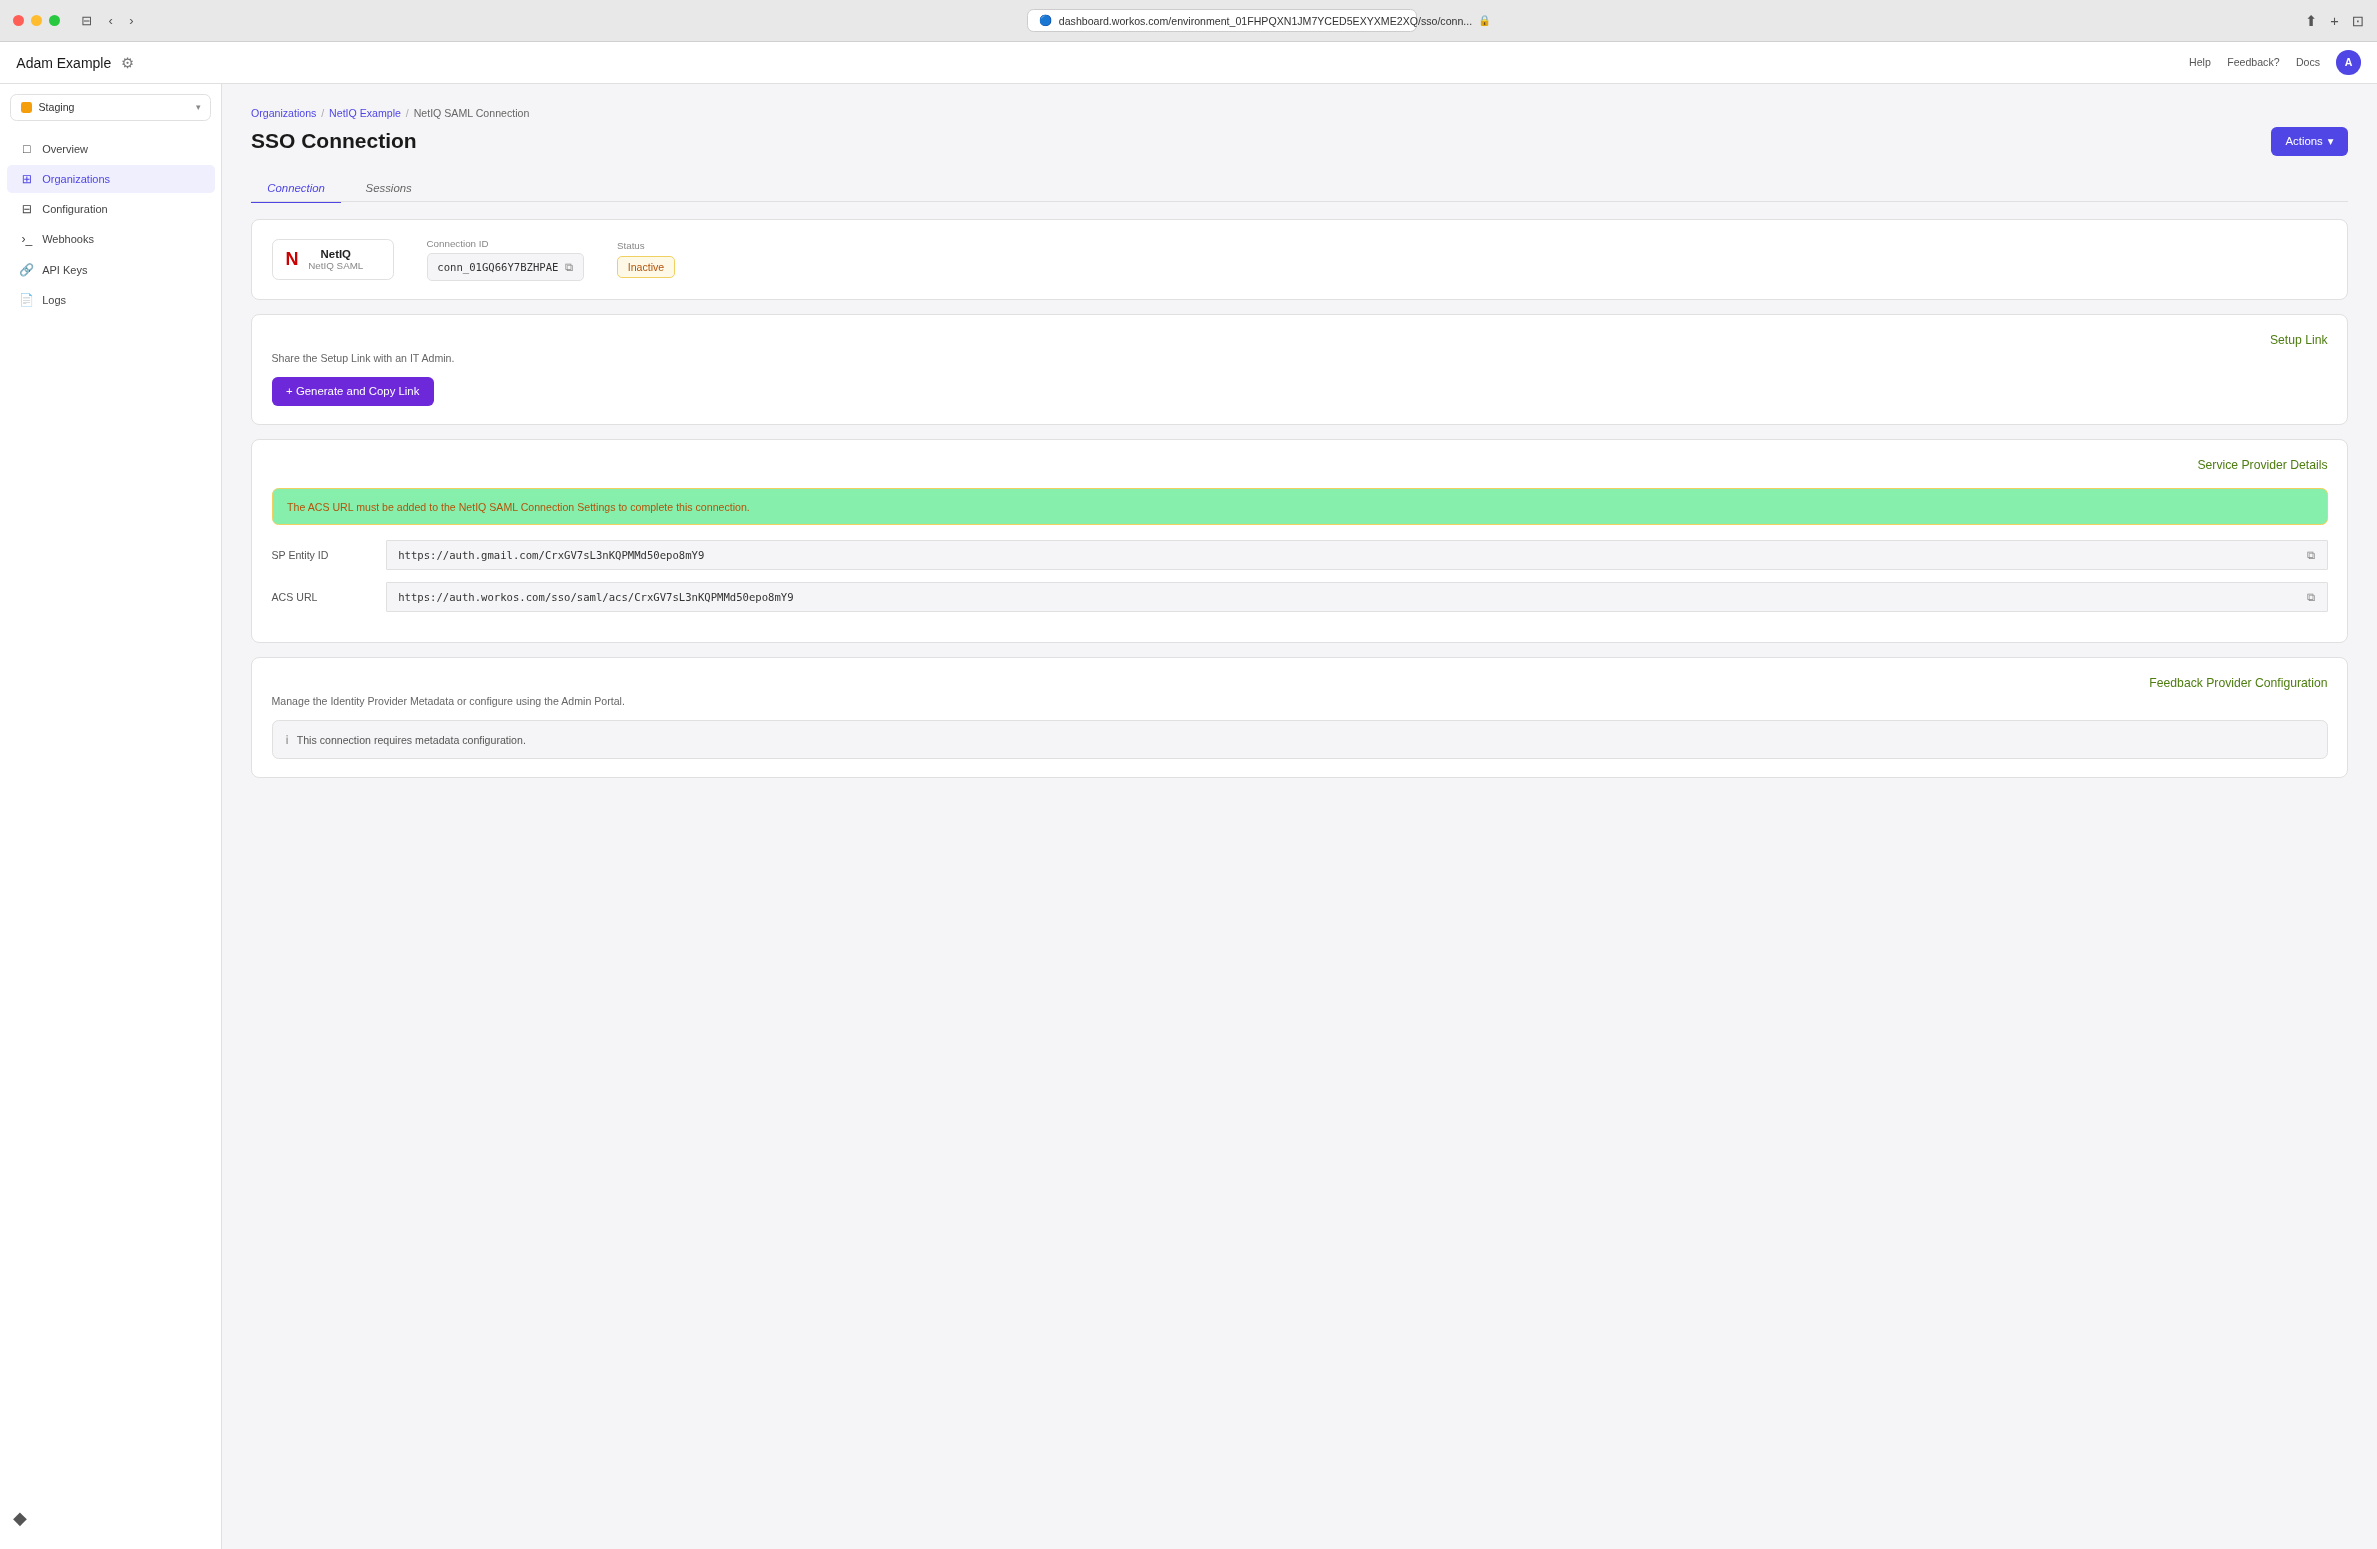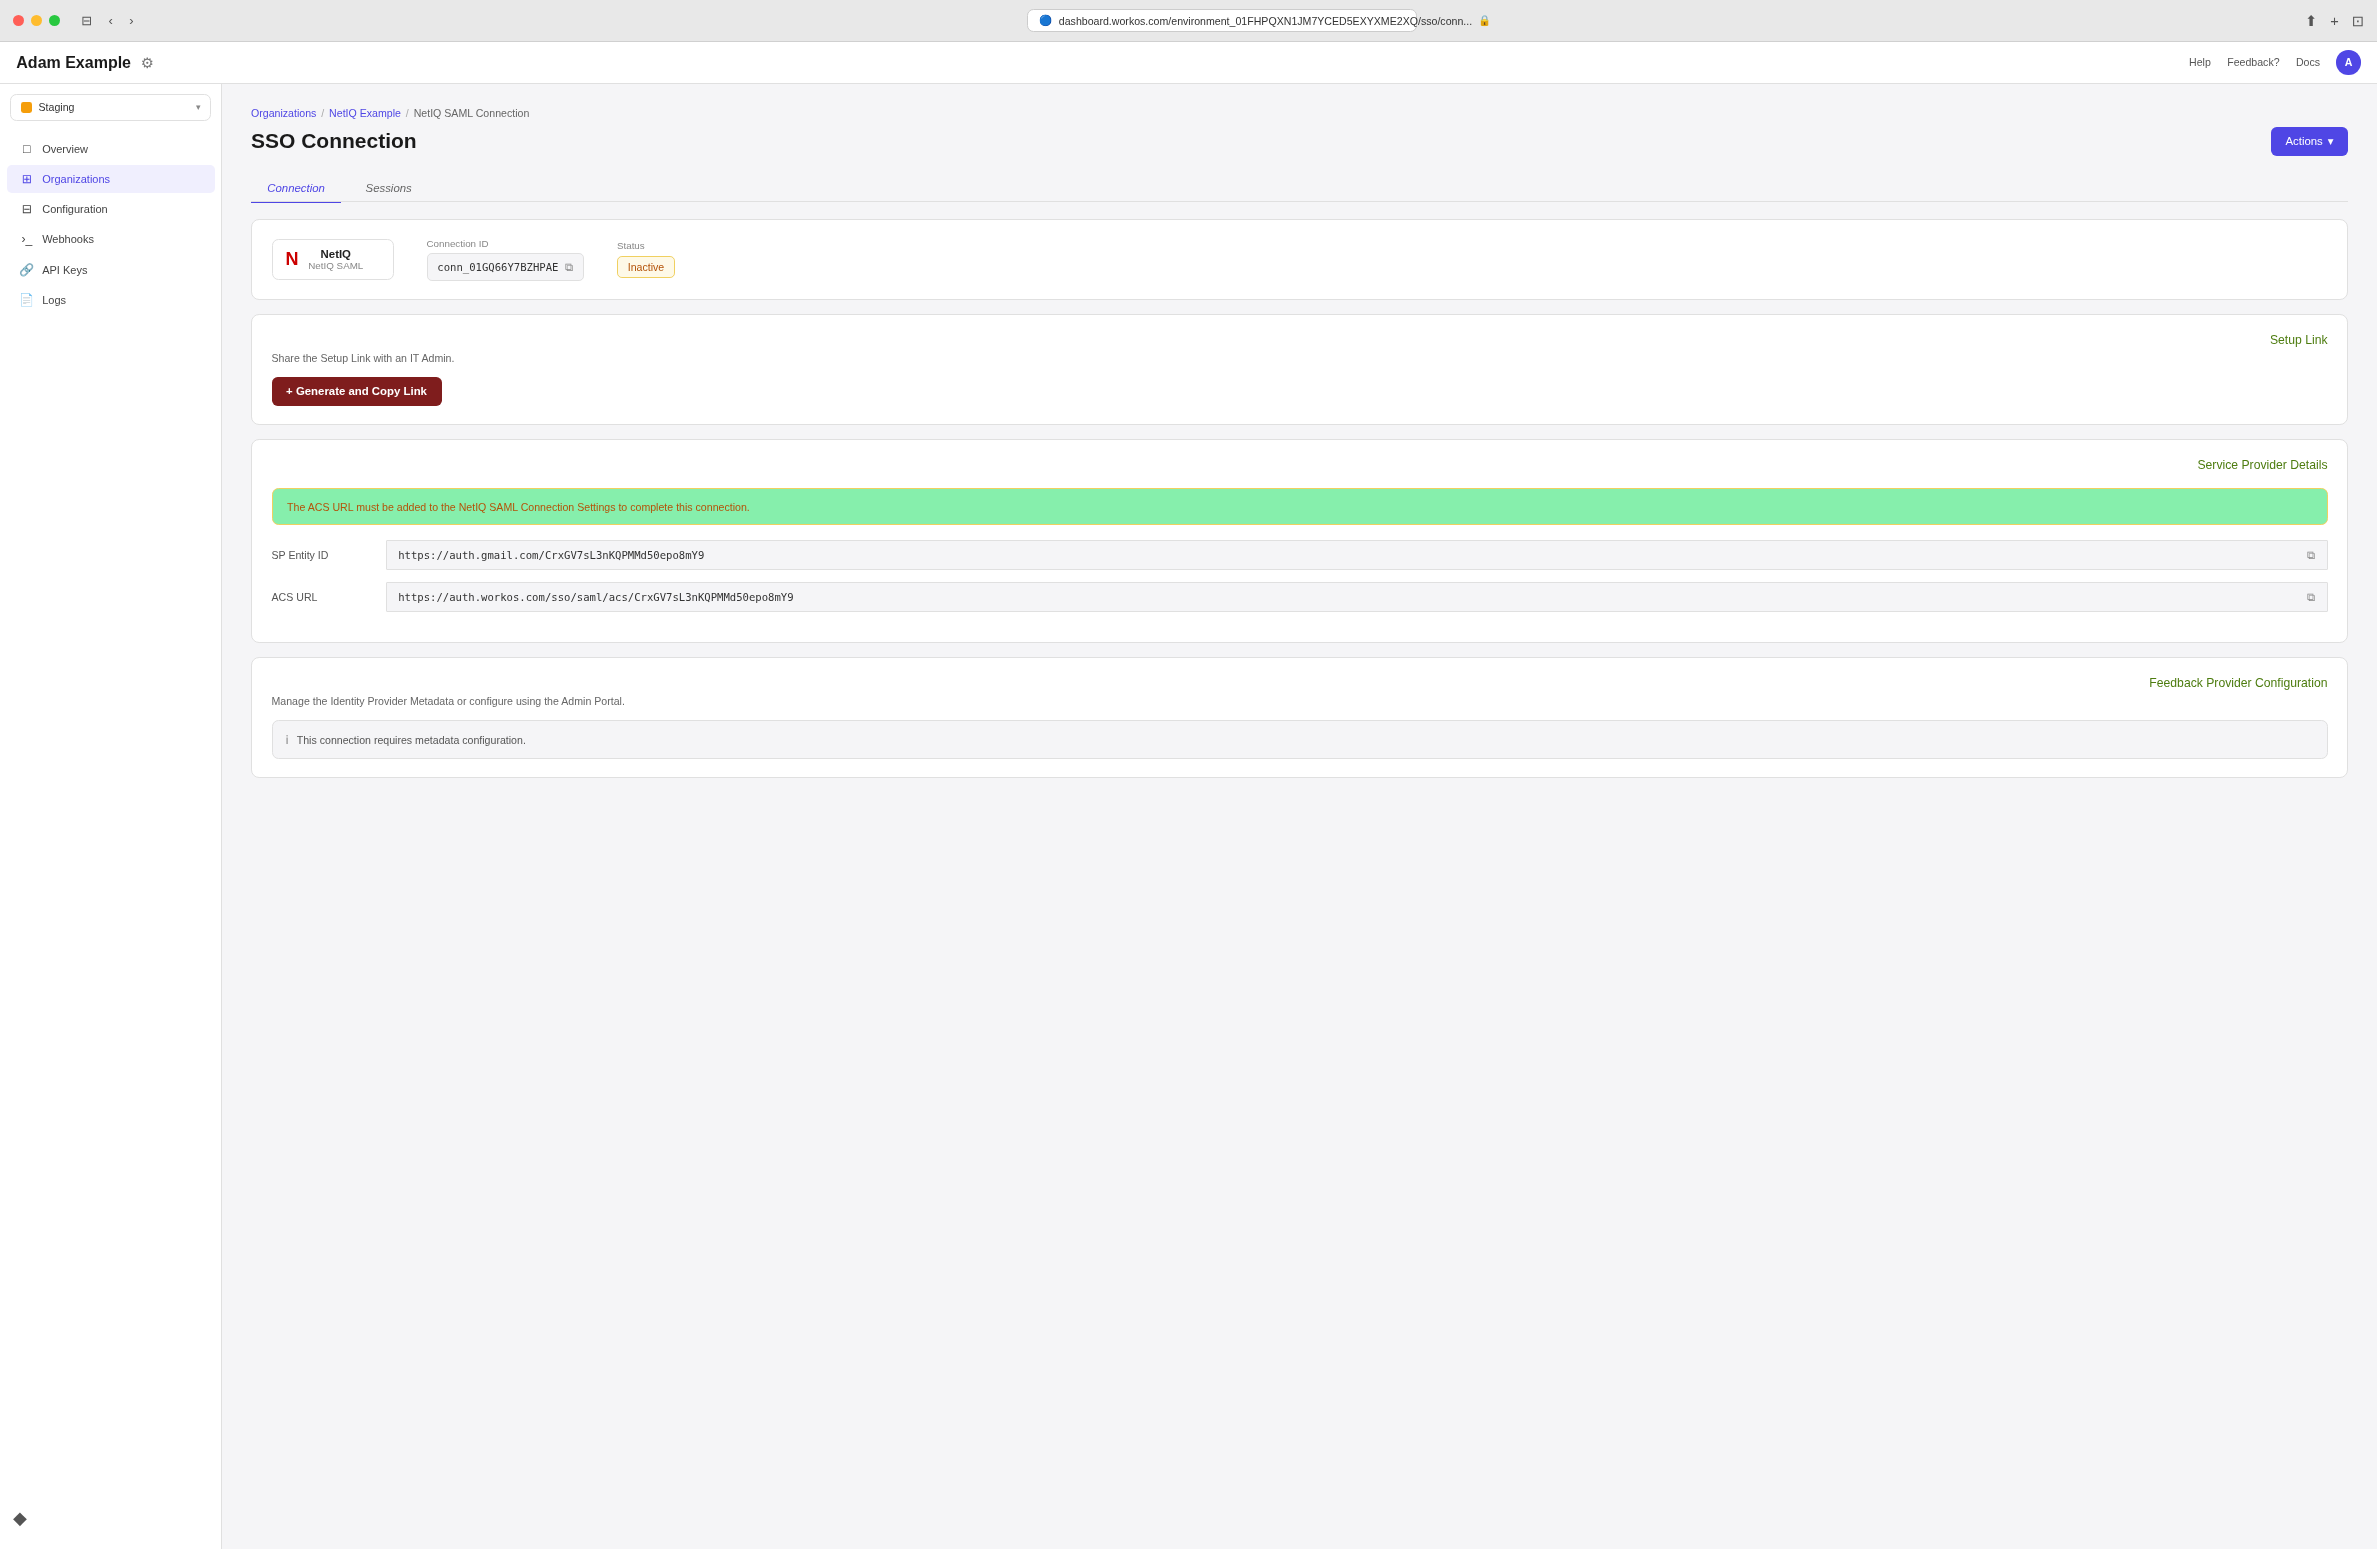--- a/index.html
+++ b/index.html
@@ -47,21 +47,21 @@
     .app-header {
       background: #fff;
       height: 42px;
       display: flex;
       align-items: center;
       justify-content: space-between;
       padding: 0 16.3px;
       border-bottom: 0.8px solid #e0e0e0;
     }
     .app-header-left { display: flex; align-items: center; gap: 9.8px; }
-    .user-name { font-size: 16px; font-weight: 700; color: #1a1a1a; }
+    .user-name { font-size: 14px; font-weight: 400; color: #1a1a1a; }
     .settings-btn { background: none; border: none; cursor: pointer; color: #777; font-size: 14.6px; }
     .app-header-right { display: flex; align-items: center; gap: 16.3px; }
     .header-link { color: #555; font-size: 10.6px; text-decoration: none; display: flex; align-items: center; gap: 3.3px; cursor: pointer; }
     .avatar { width: 24.4px; height: 24.4px; border-radius: 50%; background: #4f46e5; color: #fff; display: flex; align-items: center; justify-content: center; font-size: 10.6px; font-weight: 600; }
 
     
     .main-layout { display: flex; flex: 1; overflow: hidden; }
 
     
     .sidebar {
@@ -160,27 +160,27 @@
     .conn-field { display: flex; flex-direction: column; gap: 4.9px; }
     .field-label { font-size: 9.8px; color: #888; font-weight: 500; }
     .field-value-row { display: flex; align-items: center; gap: 6.5px; background: #f5f5f7; border: 0.8px solid #e0e0e0; border-radius: 4.9px; padding: 5.7px 9.8px; font-size: 10.6px; color: #333; font-family: monospace; text-align: right; }
     .copy-icon { cursor: pointer; color: #888; font-size: 11.4px; }
     .status-badge { background: #fef9e7; border: 0.8px solid #f0d060; color: #b45309; border-radius: 4.9px; padding: 4.1px 9.8px; font-size: 10.6px; font-weight: 500; }
 
     
     .card-title { font-size: 12.2px; font-weight: 400; color: #4d7c0f; margin-bottom: 4.9px; text-align: right; }
     .card-desc { font-size: 10.6px; color: #666; margin-bottom: 13px; }
     .generate-btn {
-      background: #7f1d1d;
+      background: #6d28d9;
       color: #fff;
       border: none;
       border-radius: 5.7px;
       padding: 8.1px 14.6px;
       font-size: 11.4px;
-      font-weight: 700;
+      font-weight: 400;
       cursor: pointer;
       display: flex;
       align-items: center;
       gap: 4.9px;
       text-align: right;
     }
 
     
     .warning-box {
       background: #86efac;

